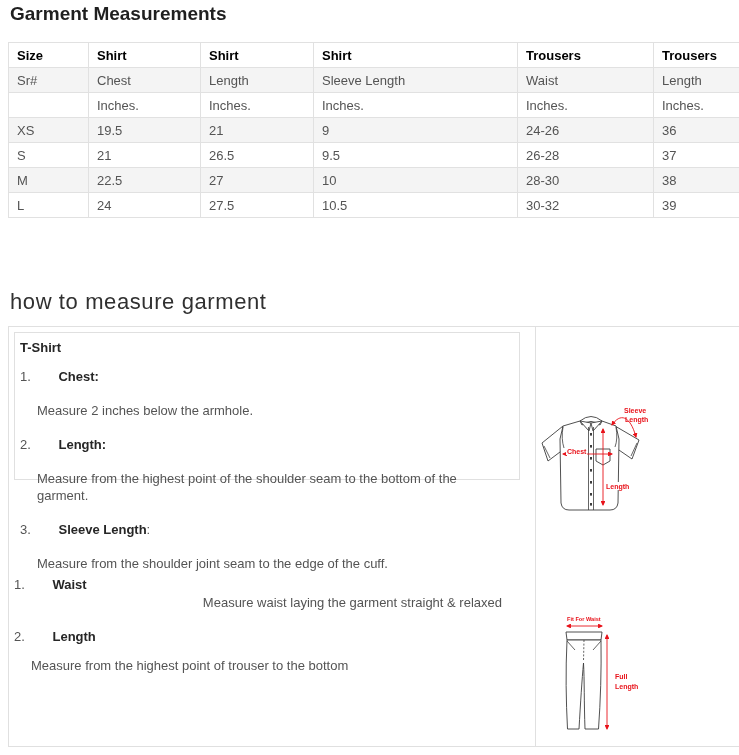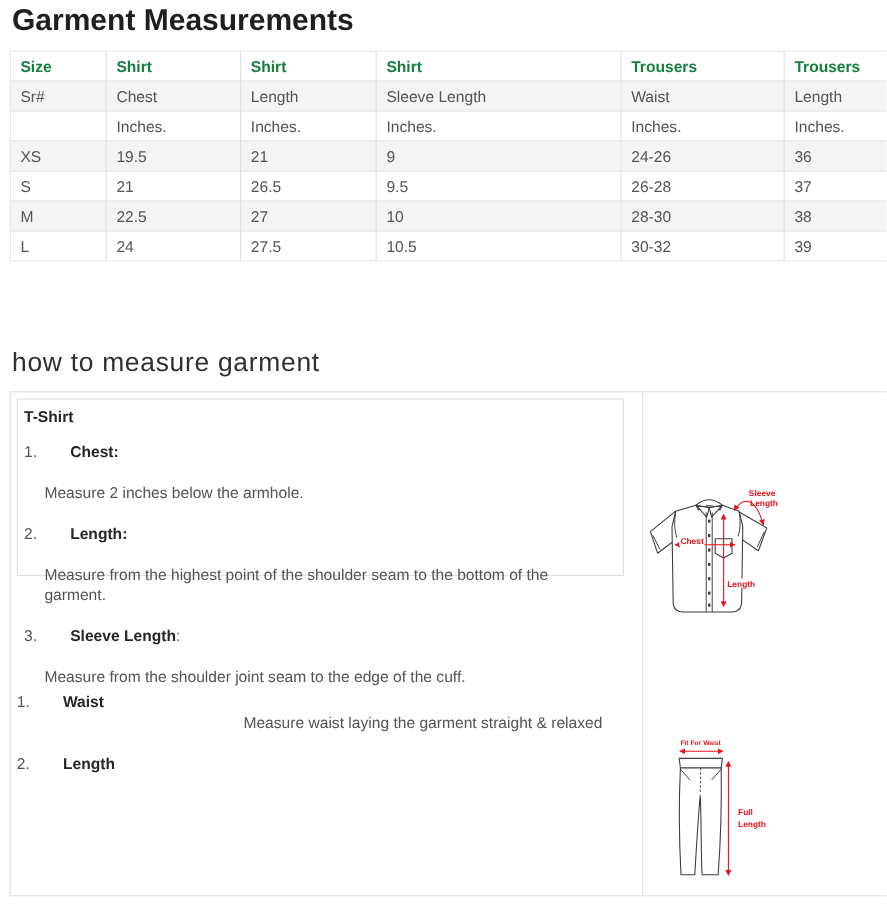--- a/index.html
+++ b/index.html
@@ -5,39 +5,39 @@
   * { box-sizing: border-box; }
   html,body { margin:0; padding:0; }
   body {
     width:739px; height:755px; overflow:hidden; position:relative;
     background:#ffffff; font-family:"Liberation Sans", sans-serif;
     color:#545454;
   }
   
   .page-title {
     position:absolute; left:10px; top:3px;
-    font-size:25px; font-weight:700; color:#1f1f1f;
+    font-size:19px; font-weight:700; color:#1f1f1f;
   }
   .section-title {
     position:absolute; left:10px; top:289px;
     font-size:22px; font-weight:500; color:#303030; letter-spacing:0.6px;
   }
   
   .table-wrap {
     position:absolute; left:8px; top:42px; width:731px; height:176px; overflow:hidden;
   }
   table.size-table {
     border-collapse:collapse; table-layout:fixed; width:756px;
     font-size:13px; color:#545454;
   }
   table.size-table td {
     border:1px solid #e1e1e1; height:25px; padding:2px 8px;
     vertical-align:middle; white-space:nowrap; overflow:hidden;
   }
-  table.size-table tr.head td { font-weight:700; color:#15803d;margin-top:24px; }
+  table.size-table tr.head td { font-weight:700; color:#000000;margin-top:24px; }
   table.size-table tr:nth-child(even) { background:#f4f4f4; }
   
   .measure-box {
     position:absolute; left:8px; top:326px; width:760px; height:421px;
     border:1px solid #e0e0e0; display:flex;
   }
   .measure-left { width:526px; flex:none; position:relative; }
   .measure-right { flex:1; border-left:1px solid #e0e0e0; position:relative; }
   .tshirt-box {
     position:absolute; left:5px; top:5px; width:506px; height:148px;
@@ -164,20 +164,21 @@
     <div class="trouser-text guide">
       <div class="g-term t1">
         <span>1.</span>
         <b>Waist</b>
       </div>
       <p class="g-desc d1">Measure waist laying the garment straight &amp; relaxed</p>
       <div class="g-term t2">
         <span>2.</span>
         <b>Length</b>
       </div>
+      <p class="g-desc d2">Measure from the highest point of trouser to the bottom</p>
     </div>
   </div>
 
   <div class="measure-right">
 
     <svg class="shirt-svg" width="233" height="150" viewBox="0 0 233 150">
       <defs>
         <marker id="arr" viewBox="0 0 10 10" refX="8" refY="5" markerWidth="5.5" markerHeight="5.5" orient="auto-start-reverse">
           <path d="M0,0 L10,5 L0,10 Z" fill="#e8121a"></path>
         </marker>

